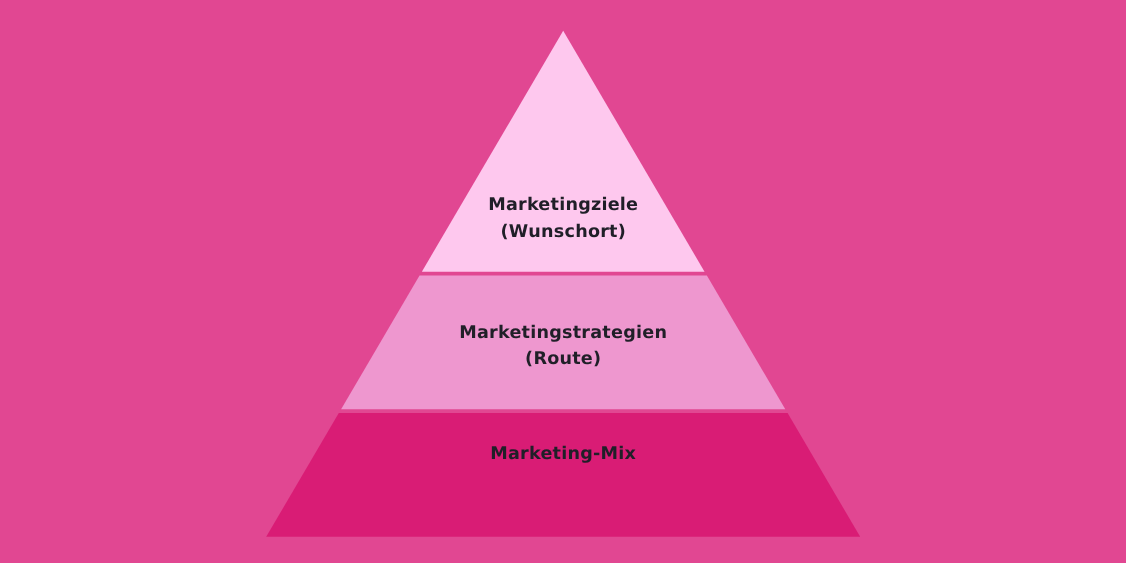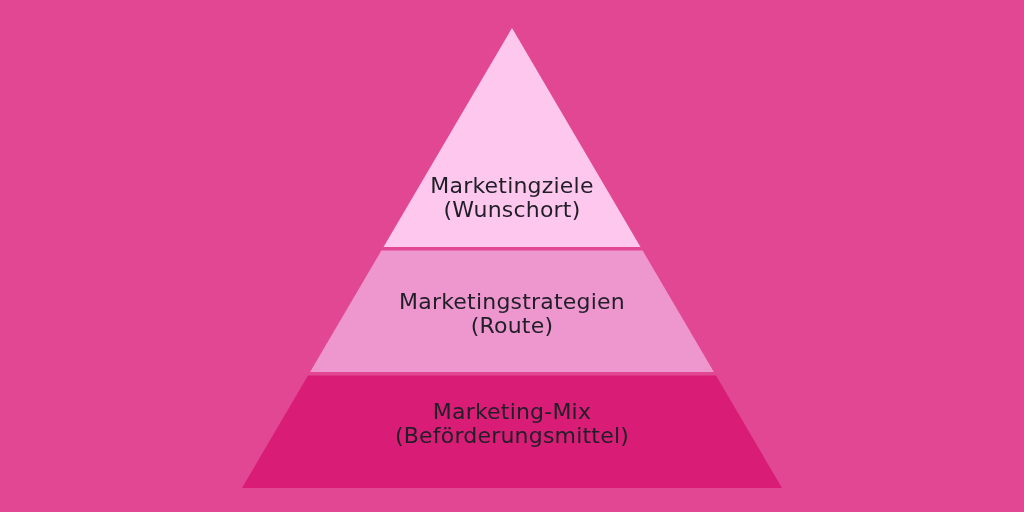--- a/index.html
+++ b/index.html
@@ -17,22 +17,22 @@
     position: absolute;
     left: 0;
     top: 0;
     display: block;
   }
   .tier-label {
     position: absolute;
     left: 0;
     width: 1024px;
     text-align: center;
-    font-size: 22px;
-    font-weight: normal;
+    font-size: 16px;
+    font-weight: bold;
     line-height: 24px;
     letter-spacing: 0.2px;
     color: #201f28;
     pointer-events: none;
   }
   .tier-label-top    { top: 174px; }
   .tier-label-middle { top: 290px; text-align: center; }
   .tier-label-bottom { top: 400px; }
 </style>
 </head>
@@ -55,16 +55,15 @@
     <div>(Wunschort)</div>
   </div>
 
   <div class="tier-label tier-label-middle">
     <div>Marketingstrategien</div>
     <div>(Route)</div>
   </div>
 
   <div class="tier-label tier-label-bottom">
     <div>Marketing-Mix</div>
-    <div>(Beförderungsmittel)</div>
   </div>
 
 </div>
 
 </body></html>

